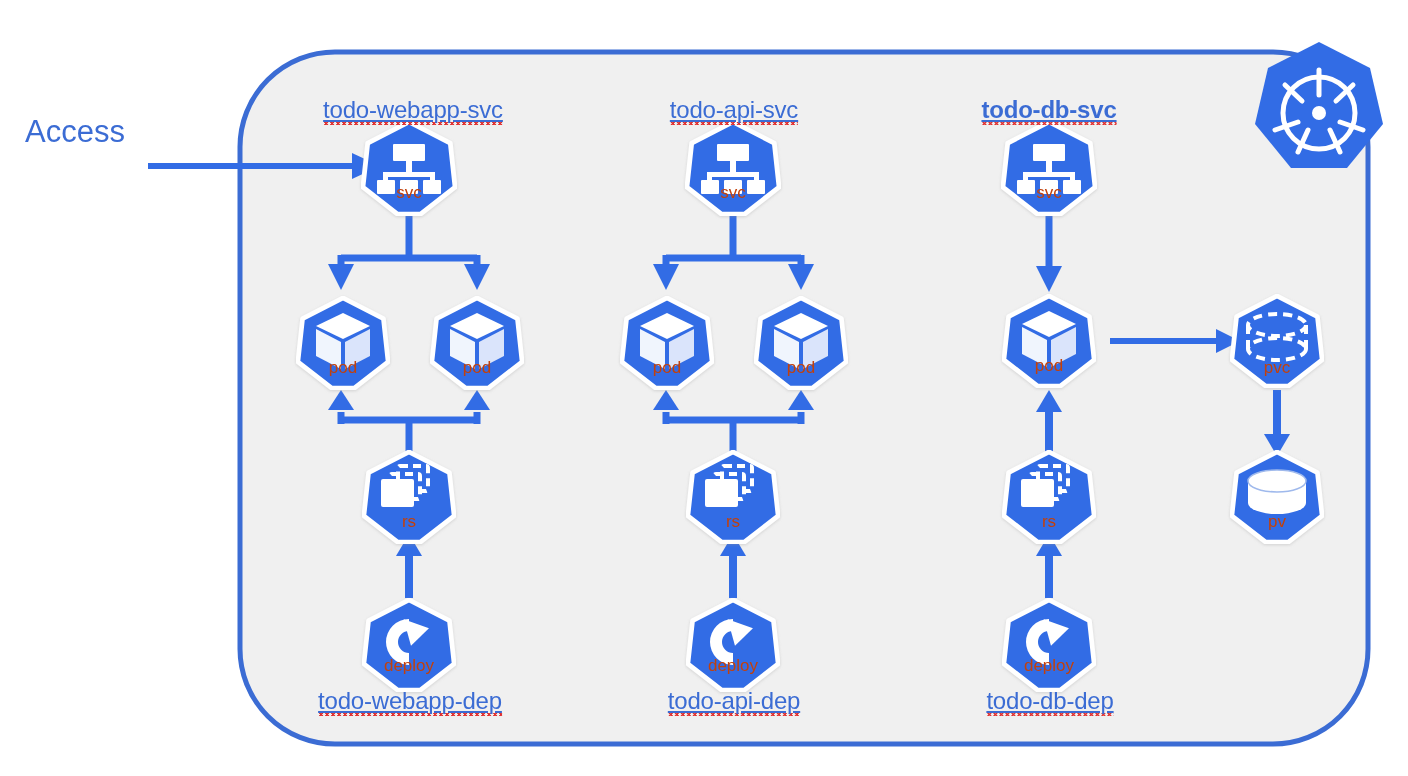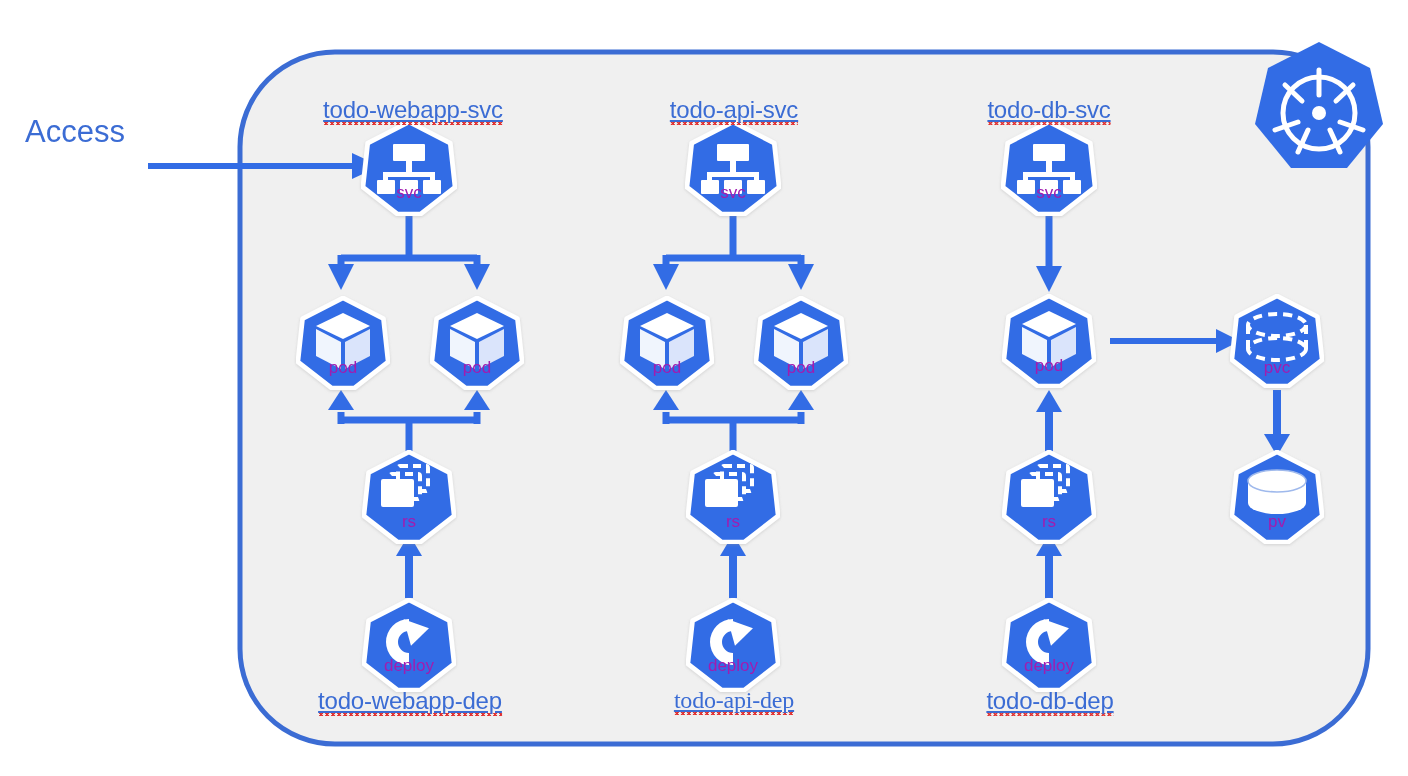--- a/index.html
+++ b/index.html
@@ -48,21 +48,21 @@
     position: absolute;
     color: #3B6CD4;
     font-family: "Liberation Sans", sans-serif;
     font-size: 31px;
     line-height: 38px;
     text-align: center;
     white-space: nowrap;
   }
   .node-text {
     position: absolute;
-    color: #a21caf;
+    color: #c2410c;
     font-family: "Liberation Sans", sans-serif;
     font-size: 17px;
     text-align: right;
     transform: translateX(-50%);
     pointer-events: none;
     white-space: nowrap;
   }
 </style>
 </head>
 <body>
@@ -359,25 +359,25 @@
 <div class="ext-label" style="left:10px; top:113px; width:130px;">
   <div>Access</div>
 </div>
 
 <div class="label" style="left:413px; top:96px;">
   <span class="u spell">todo-webapp-svc</span>
 </div>
 <div class="label" style="left:734px; top:96px;">
   <span class="u spell">todo-api-svc</span>
 </div>
-<div class="label" style="left:1049px; top:96px;">
+<div class="label" style="left:1049px; top:96px;font-weight:bold;">
   <span class="u spell">todo-db-svc</span>
 </div>
 
 <div class="label" style="left:410px; top:687px;">
   <span class="u spell">todo-webapp-dep</span>
 </div>
-<div class="label" style="left:734px; top:687px;font-family:Liberation Serif, serif;">
+<div class="label" style="left:734px; top:687px;">
   <span class="u spell">todo-api-dep</span>
 </div>
 <div class="label" style="left:1050px; top:687px;">
   <span class="u spell">todo-db-dep</span>
 </div>
 
 </body></html>

